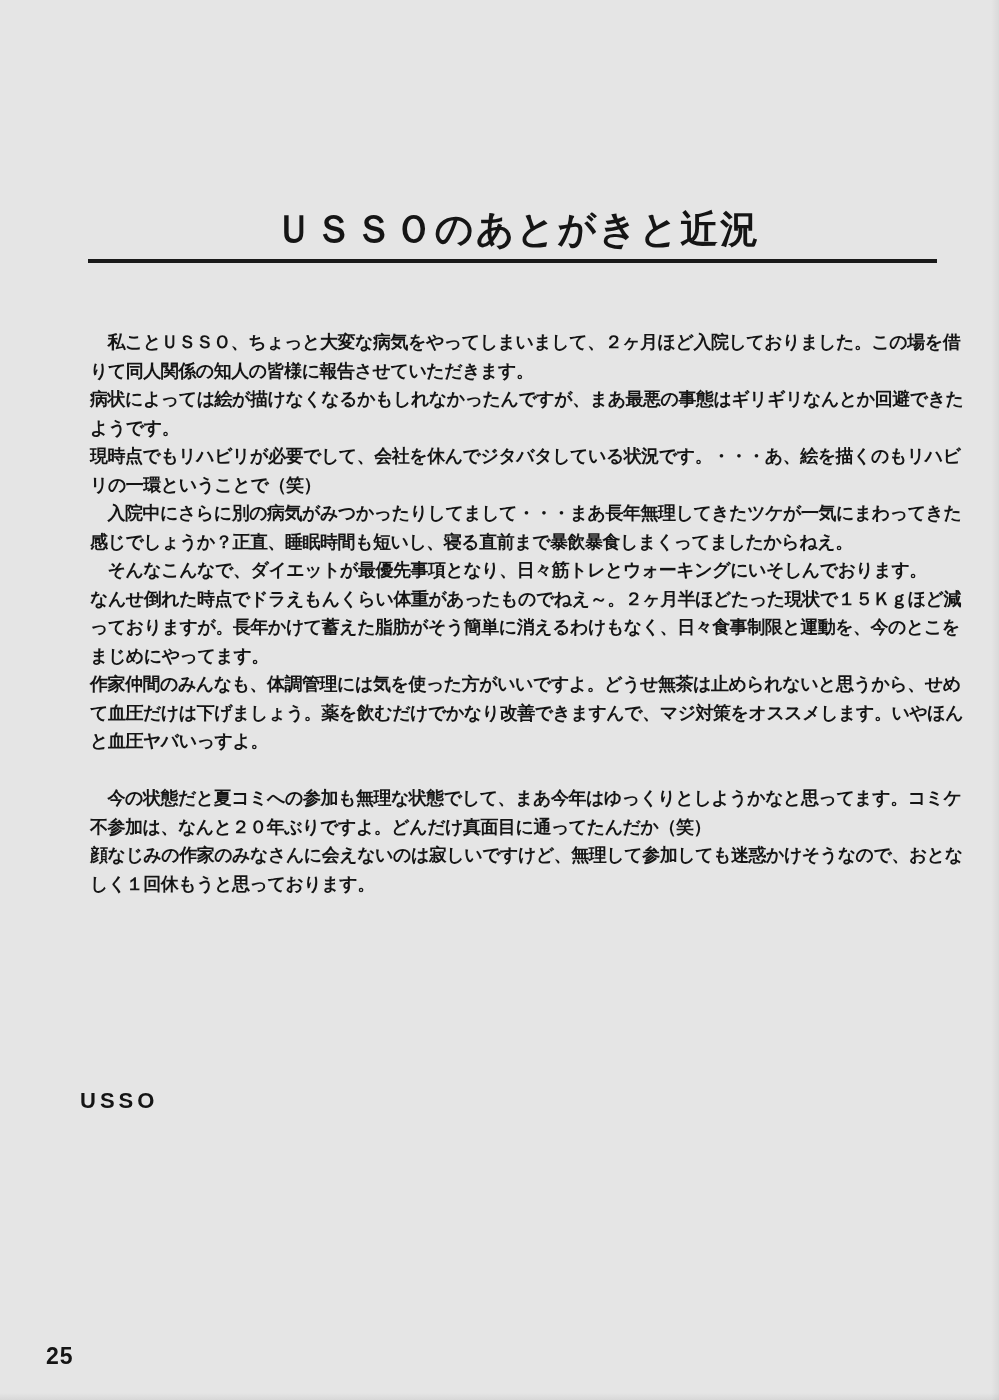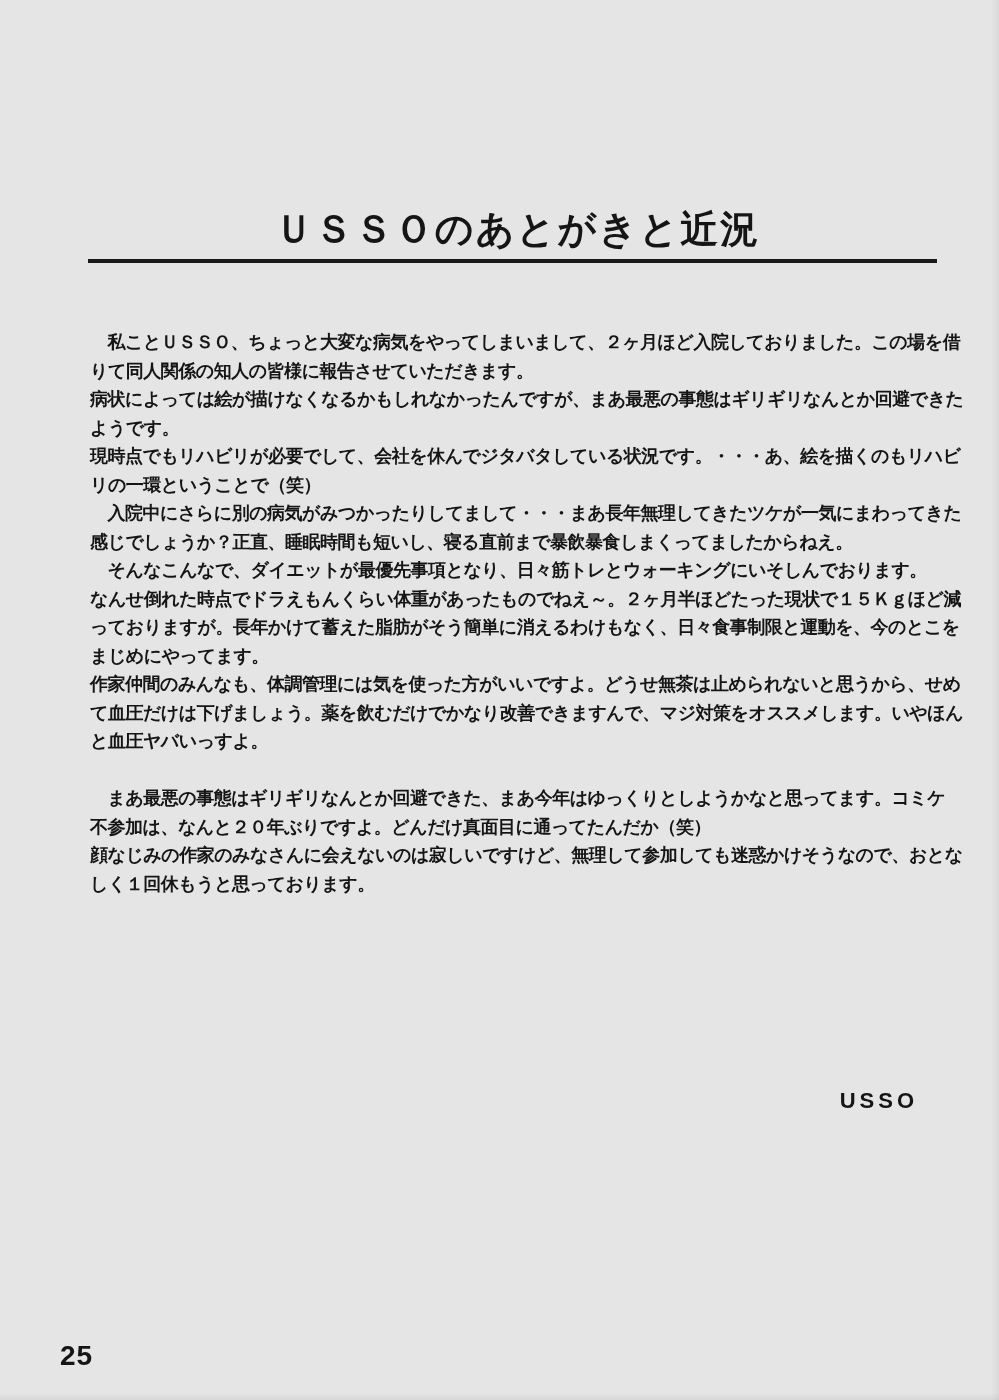--- a/index.html
+++ b/index.html
@@ -48,32 +48,31 @@
     margin: 0 0 28.5px 0;
     font-size: 18px;
     line-height: 28.5px;
     font-weight: 600;
     letter-spacing: -0.5px;
     white-space: pre-line;
   }
   .signature {
     position: absolute;
     top: 1088px;
-    left: 90px;
+    left: 80px;
     width: 828px;
-    text-align: right;
     font-size: 22px;
     font-weight: 600;
     letter-spacing: 4px;
   }
   .page-num {
     position: absolute;
     top: 1340px;
-    left: 60px;
-    font-size: 28px;
+    left: 46px;
+    font-size: 23px;
     line-height: 32px;
     font-weight: 600;
     letter-spacing: 1px;
   }
   .edge-right {
     position: absolute;
     top: 0;
     right: 0;
     width: 8px;
     height: 1400px;
@@ -106,21 +105,21 @@
 リの一環ということで（笑）
 　入院中にさらに別の病気がみつかったりしてまして・・・まあ長年無理してきたツケが一気にまわってきた
 感じでしょうか？正直、睡眠時間も短いし、寝る直前まで暴飲暴食しまくってましたからねえ。
 　そんなこんなで、ダイエットが最優先事項となり、日々筋トレとウォーキングにいそしんでおります。
 なんせ倒れた時点でドラえもんくらい体重があったものでねえ～。２ヶ月半ほどたった現状で１５Ｋｇほど減
 っておりますが。長年かけて蓄えた脂肪がそう簡単に消えるわけもなく、日々食事制限と運動を、今のとこを
 まじめにやってます。
 作家仲間のみんなも、体調管理には気を使った方がいいですよ。どうせ無茶は止められないと思うから、せめ
 て血圧だけは下げましょう。薬を飲むだけでかなり改善できますんで、マジ対策をオススメします。いやほん
 と血圧ヤバいっすよ。</p>
-    <p class="para">　まあ最悪の事態はギリギリなんとか回避できた、まあ今年はゆっくりとしようかなと思ってます。コミケ
+    <p class="para">　今の状態だと夏コミへの参加も無理な状態でして、まあ今年はゆっくりとしようかなと思ってます。コミケ
 不参加は、なんと２０年ぶりですよ。どんだけ真面目に通ってたんだか（笑）
 顔なじみの作家のみなさんに会えないのは寂しいですけど、無理して参加しても迷惑かけそうなので、おとな
 しく１回休もうと思っております。</p>
   </div>
 
   <div class="signature">USSO</div>
 
   <div class="page-num">25</div>
 
   <div class="edge-right"></div>

